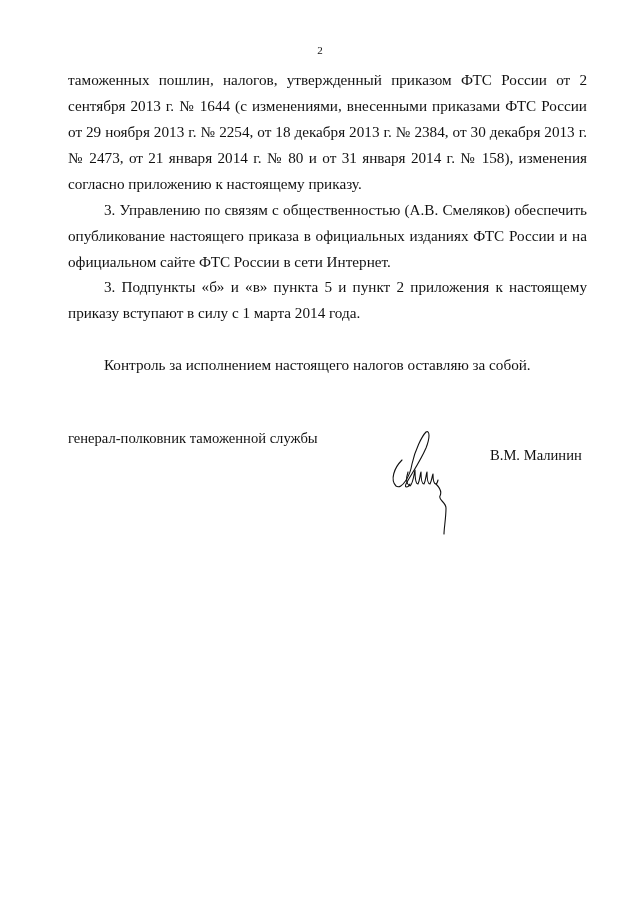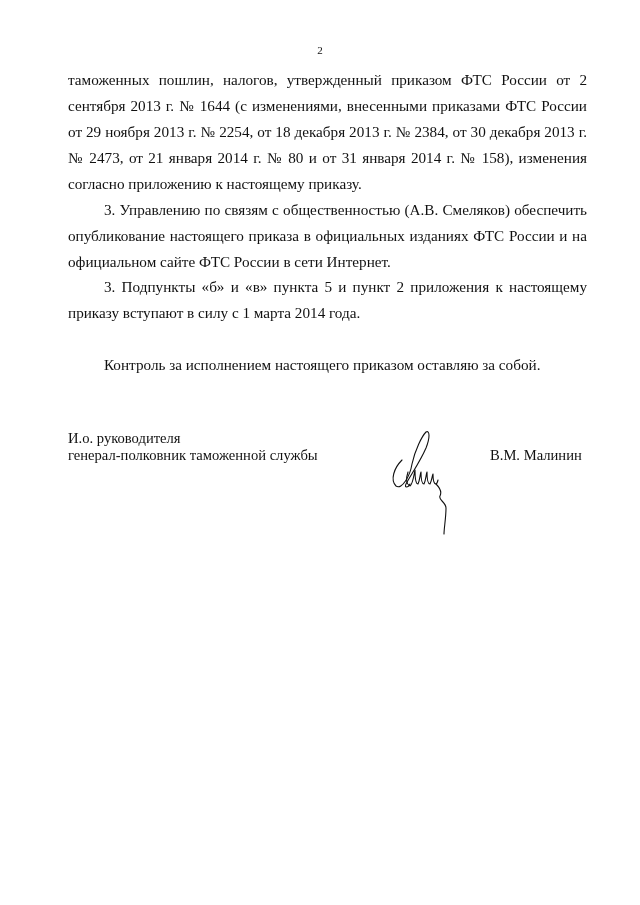--- a/index.html
+++ b/index.html
@@ -68,24 +68,23 @@
     }
   </style>
 </head>
 <body>
 
 <div class="page-number">2</div>
 
 <p id="p1" class="body-text para">таможенных пошлин, налогов, утвержденный приказом ФТС России от 2 сентября 2013 г. № 1644 (с изменениями, внесенными приказами ФТС России от 29 ноября 2013 г. № 2254, от 18 декабря 2013 г. № 2384, от 30 декабря 2013 г. № 2473, от 21 января 2014 г. № 80 и от 31 января 2014 г. № 158), изменения согласно приложению к настоящему приказу.</p>
 <p id="p2" class="body-text para indent">3. Управлению по связям с общественностью (А.В. Смеляков) обеспечить опубликование настоящего приказа в официальных изданиях ФТС России и на официальном сайте ФТС России в сети Интернет.</p>
 <p id="p3" class="body-text para indent">3. Подпункты «б» и «в» пункта 5 и пункт 2 приложения к настоящему приказу вступают в силу с 1 марта 2014 года.</p>
-<p id="p4" class="body-text para indent">Контроль за исполнением настоящего приказом оставляю за собой.</p>
+<p id="p4" class="body-text para indent">Контроль за исполнением настоящего налогов оставляю за собой.</p>
 
 <div class="sig-block">
-  <div>И.о. руководителя</div>
   <div>генерал-полковник таможенной службы</div>
 </div>
 
 <svg class="signature" viewBox="0 0 70 110" xmlns="http://www.w3.org/2000/svg">
   <g fill="none" stroke="#111" stroke-width="1.1" stroke-linecap="round" stroke-linejoin="round">
     <path d="M14 32 C 6 40, 2 52, 8 58 C 14 62, 22 48, 24 36 C 27 22, 34 8, 38 4 C 42 2, 42 10, 38 20 C 32 34, 22 48, 18 56 C 16 60, 20 60, 22 56"></path>
     <path d="M20 44 C 18 50, 18 56, 22 58 C 25 56, 26 46, 27 42 C 27 50, 28 56, 30 56 C 32 52, 32 46, 33 44 C 33 50, 34 56, 36 56 C 38 52, 38 46, 39 44 C 39 50, 40 56, 42 56 C 44 52, 44 48, 45 46 C 45 52, 46 56, 48 56 C 49 56, 50 52, 50 52"></path>
     <path d="M48 56 C 52 60, 54 64, 52 68 C 50 72, 58 74, 58 80 C 58 90, 56 100, 56 106"></path>
   </g>
 </svg>

